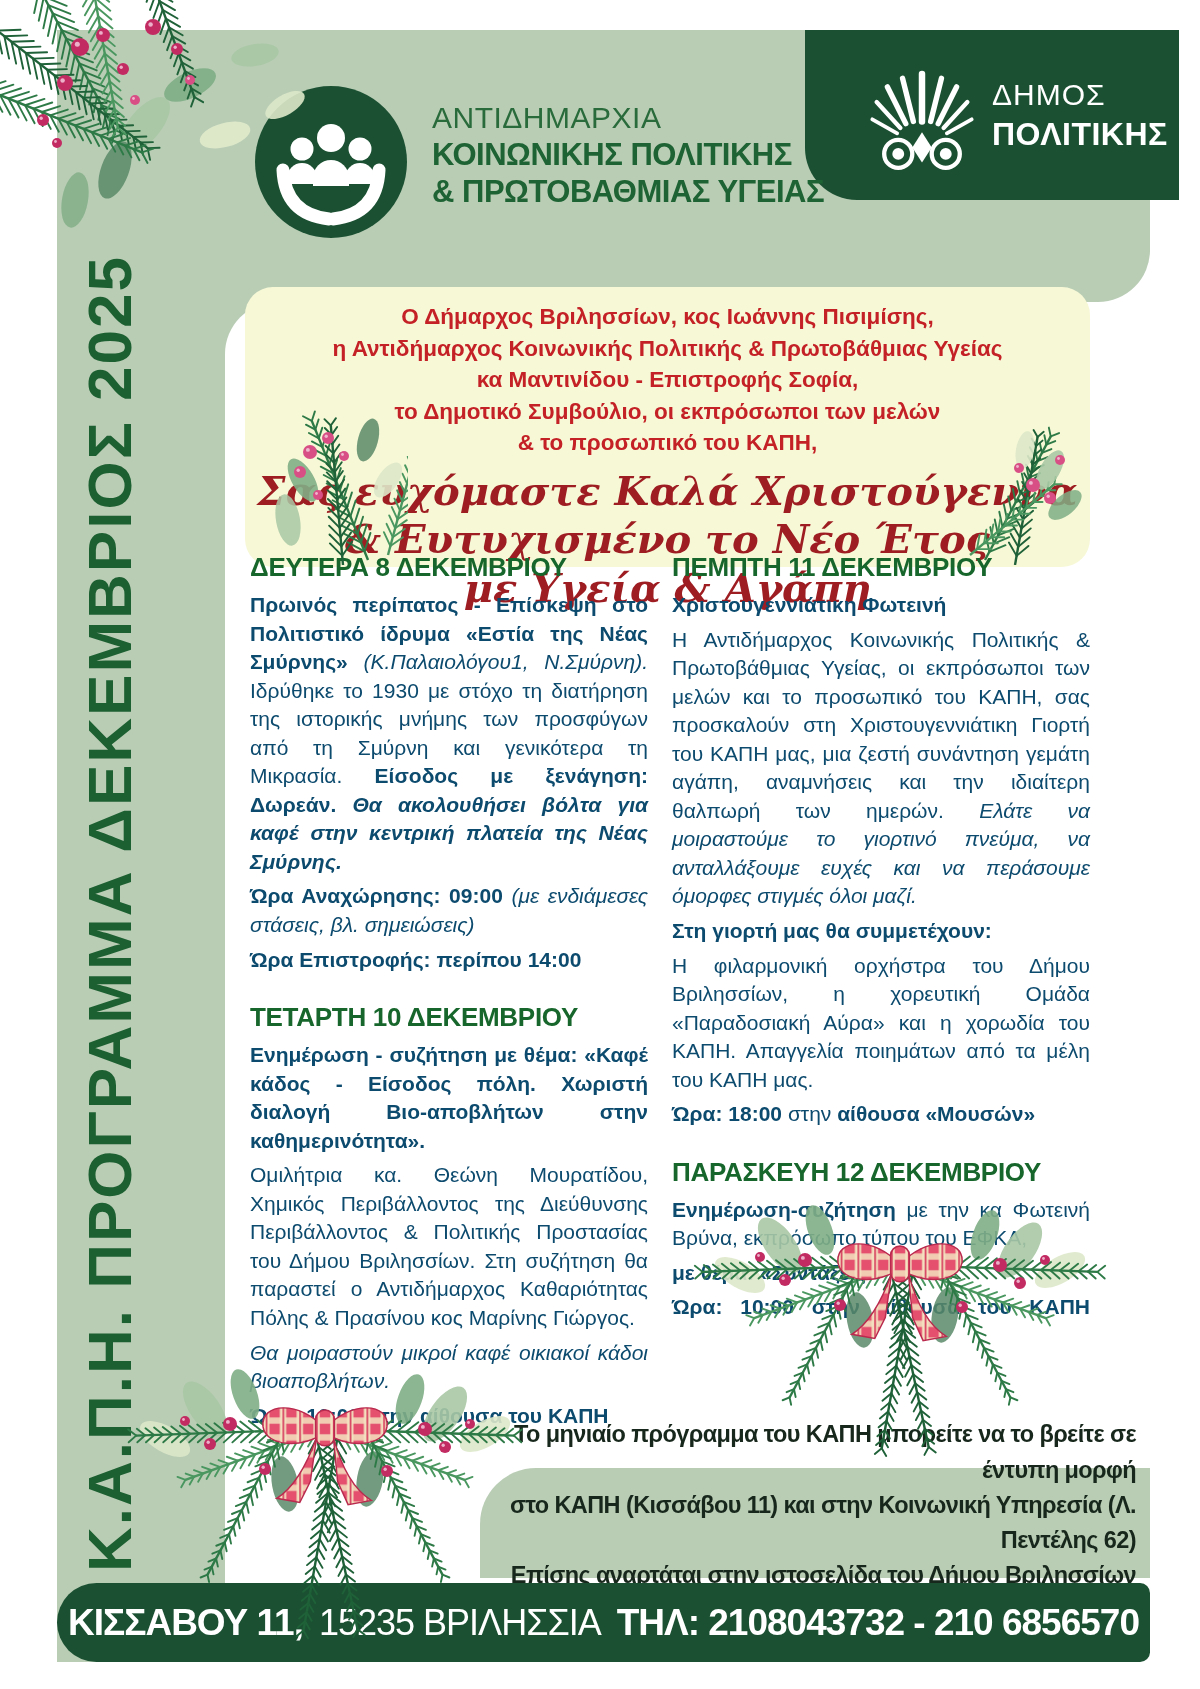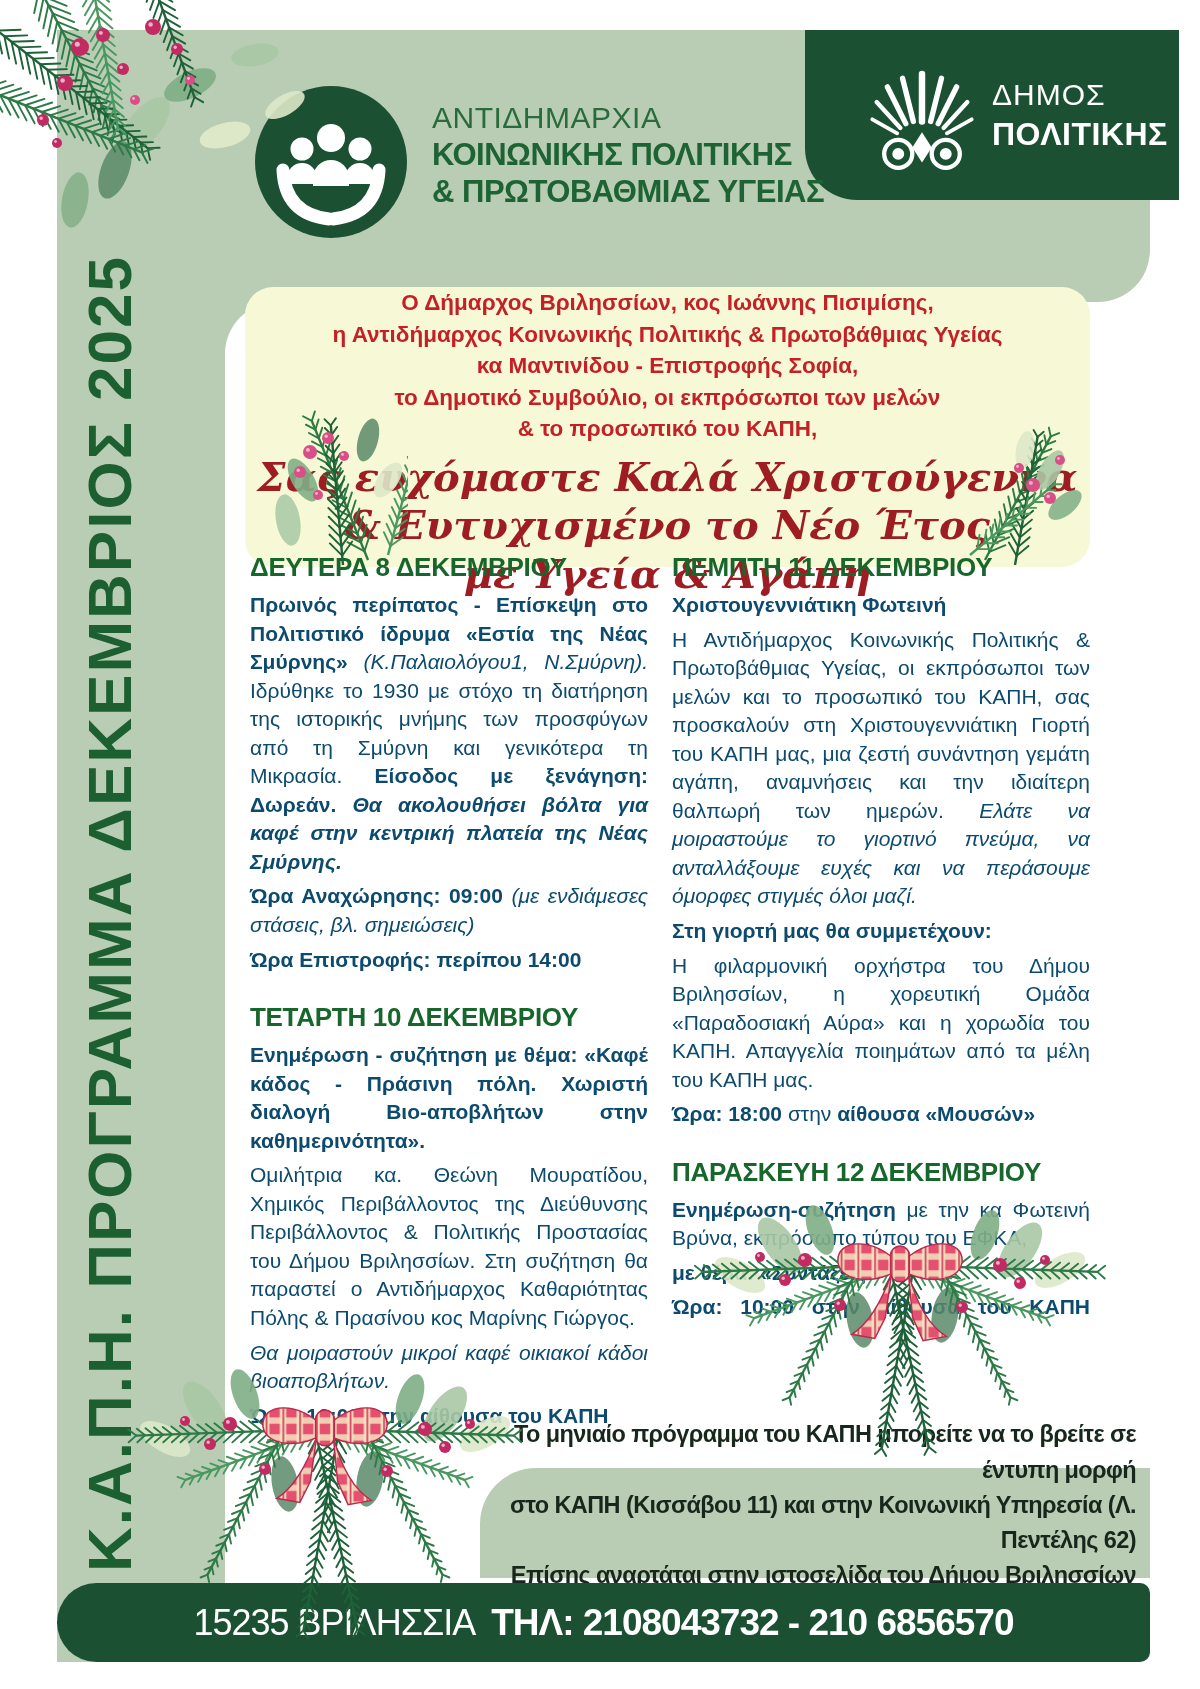--- a/index.html
+++ b/index.html
@@ -34,21 +34,21 @@
   .muni-text{color:#ffffff;margin-left:16px;line-height:1.25;}
   .muni-line1{font-size:30px;font-weight:400;letter-spacing:1px;}
   .muni-line2{font-size:32px;font-weight:700;letter-spacing:.5px;}
   
   .vertical-text{position:absolute;left:74px;top:1572px;z-index:2;
     transform:rotate(-90deg);transform-origin:left top;white-space:nowrap;
     font-size:62px;font-weight:700;color:#1c5f30;letter-spacing:2px;}
   
   .yellow-box{position:absolute;left:245px;top:287px;width:845px;height:280px;
     background:#f7f8d6;border-radius:28px;z-index:3;text-align:center;
-    box-sizing:border-box;}
+    padding-top:14px;box-sizing:border-box;}
   .greet-line{font-size:22.5px;font-weight:700;color:#c42127;line-height:1.4;}
   .wish-line{font-family:"DejaVu Serif",serif;font-style:italic;font-weight:700;
     font-size:40px;color:#9e1d22;line-height:1.22;}
   .wishes{margin-top:8px;}
   
   .col{position:absolute;top:552px;z-index:3;}
   .col-left{left:250px;width:398px;}
   .col-right{left:672px;width:418px;}
   .section{margin-bottom:28px;}
   .sec-heading{font-size:26px;font-weight:700;color:#17672c;letter-spacing:-.3px;
@@ -141,21 +141,21 @@
 
   <div class="col col-left">
       <div class="section">
         <div class="sec-heading">ΔΕΥΤΕΡΑ 8 ΔΕΚΕΜΒΡΙΟΥ</div>
         <p class="sec-par"><span class="b">Πρωινός περίπατος - Επίσκεψη στο Πολιτιστικό ίδρυμα «Εστία της Νέας Σμύρνης» </span><span class="i">(Κ.Παλαιολόγου1, Ν.Σμύρνη).</span><span> Ιδρύθηκε το 1930 με στόχο τη διατήρηση της ιστορικής μνήμης των προσφύγων από τη Σμύρνη και γενικότερα τη Μικρασία. </span><span class="b">Είσοδος με ξενάγηση: Δωρεάν. </span><span class="b i">Θα ακολουθήσει βόλτα για καφέ στην κεντρική πλατεία της Νέας Σμύρνης.</span></p>
         <p class="sec-par"><span class="b">Ώρα Αναχώρησης: 09:00 </span><span class="i">(με ενδιάμεσες στάσεις, βλ. σημειώσεις)</span></p>
         <p class="sec-par"><span class="b">Ώρα Επιστροφής: περίπου 14:00</span></p>
       </div>
       <div class="section">
         <div class="sec-heading">ΤΕΤΑΡΤΗ 10 ΔΕΚΕΜΒΡΙΟΥ</div>
-        <p class="sec-par"><span class="b">Ενημέρωση - συζήτηση με θέμα: «Καφέ κάδος - Πράσινη πόλη. Χωριστή διαλογή Βιο-αποβλήτων στην καθημερινότητα».</span></p>
+        <p class="sec-par"><span class="b">Ενημέρωση - συζήτηση με θέμα: «Καφέ κάδος - Είσοδος πόλη. Χωριστή διαλογή Βιο-αποβλήτων στην καθημερινότητα».</span></p>
         <p class="sec-par"><span>Ομιλήτρια κα. Θεώνη Μουρατίδου, Χημικός Περιβάλλοντος της Διεύθυνσης Περιβάλλοντος &amp; Πολιτικής Προστασίας του Δήμου Βριλησσίων. Στη συζήτηση θα παραστεί ο Αντιδήμαρχος Καθαριότητας Πόλης &amp; Πρασίνου κος Μαρίνης Γιώργος.</span></p>
         <p class="sec-par"><span class="i">Θα μοιραστούν μικροί καφέ οικιακοί κάδοι βιοαποβλήτων.</span></p>
         <p class="sec-par"><span class="b">Ώρα: 10:00 στην αίθουσα του ΚΑΠΗ</span></p>
       </div>
     </div>
   <div class="col col-right">
       <div class="section">
         <div class="sec-heading">ΠΕΜΠΤΗ 11 ΔΕΚΕΜΒΡΙΟΥ</div>
         <p class="sec-par"><span class="b">Χριστουγεννιάτικη Φωτεινή</span></p>
         <p class="sec-par"><span>Η Αντιδήμαρχος Κοινωνικής Πολιτικής &amp; Πρωτοβάθμιας Υγείας, οι εκπρόσωποι των μελών και το προσωπικό του ΚΑΠΗ, σας προσκαλούν στη Χριστουγεννιάτικη Γιορτή του ΚΑΠΗ μας, μια ζεστή συνάντηση γεμάτη αγάπη, αναμνήσεις και την ιδιαίτερη θαλπωρή των ημερών. </span><span class="i">Ελάτε να μοιραστούμε το γιορτινό πνεύμα, να ανταλλάξουμε ευχές και να περάσουμε όμορφες στιγμές όλοι μαζί.</span></p>
@@ -171,20 +171,21 @@
       </div>
     </div>
 
   <div class="footer-note">
       <div class="note-line">Το μηνιαίο πρόγραμμα του ΚΑΠΗ μπορείτε να το βρείτε σε έντυπη μορφή</div>
       <div class="note-line">στο ΚΑΠΗ (Κισσάβου 11) και στην Κοινωνική Υπηρεσία (Λ. Πεντέλης 62)</div>
       <div class="note-line">Επίσης αναρτάται στην ιστοσελίδα του Δήμου Βριλησσίων (www.vrilissia.gr)</div>
     </div>
 
   <div class="bottom-bar">
+    <span class="bar-bold">ΚΙΣΣΑΒΟΥ 11,</span>
     <span class="bar-light">15235 ΒΡΙΛΗΣΣΙΑ</span>
     <span class="bar-bold">ΤΗΛ: 2108043732 - 210 6856570</span>
   </div>
 
   <div class="deco" style="left:-15px;top:-15px;">
     <svg id="deco-topleft" width="380" height="360" viewBox="0 0 380 360">
         <ellipse cx="160" cy="140" rx="16" ry="34" fill="#a8c8a4" opacity="0.9" transform="rotate(40 160 140)"></ellipse>
         <ellipse cx="205" cy="100" rx="13" ry="28" fill="#7fae85" opacity="0.9" transform="rotate(65 205 100)"></ellipse>
         <ellipse cx="130" cy="185" rx="14" ry="30" fill="#5b8a68" opacity="0.85" transform="rotate(20 130 185)"></ellipse>
         <ellipse cx="240" cy="150" rx="12" ry="26" fill="#dde8c9" transform="rotate(75 240 150)"></ellipse>

